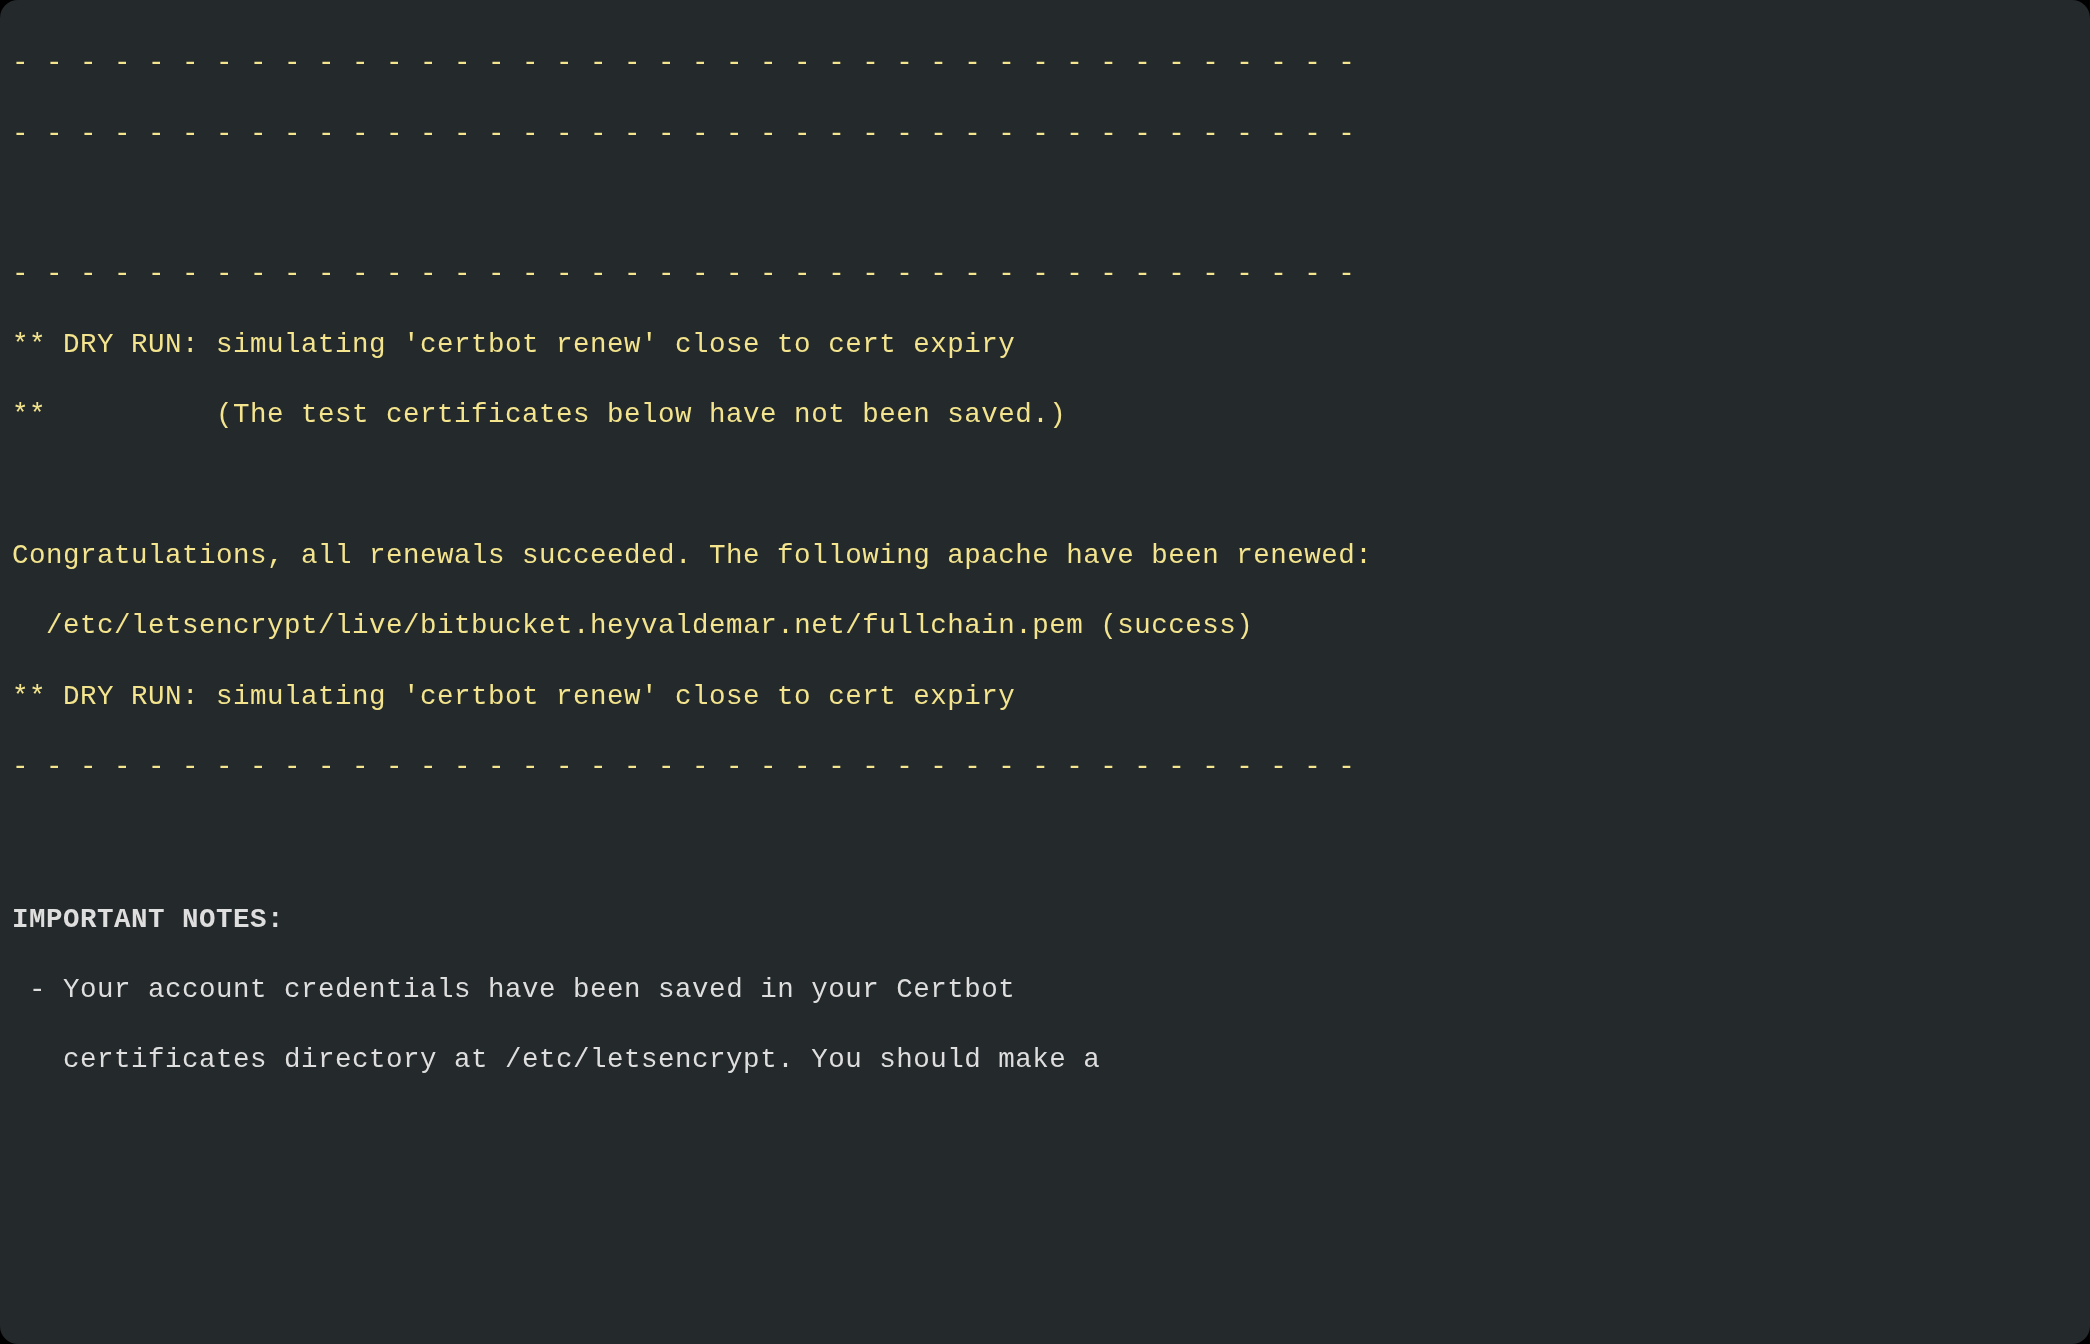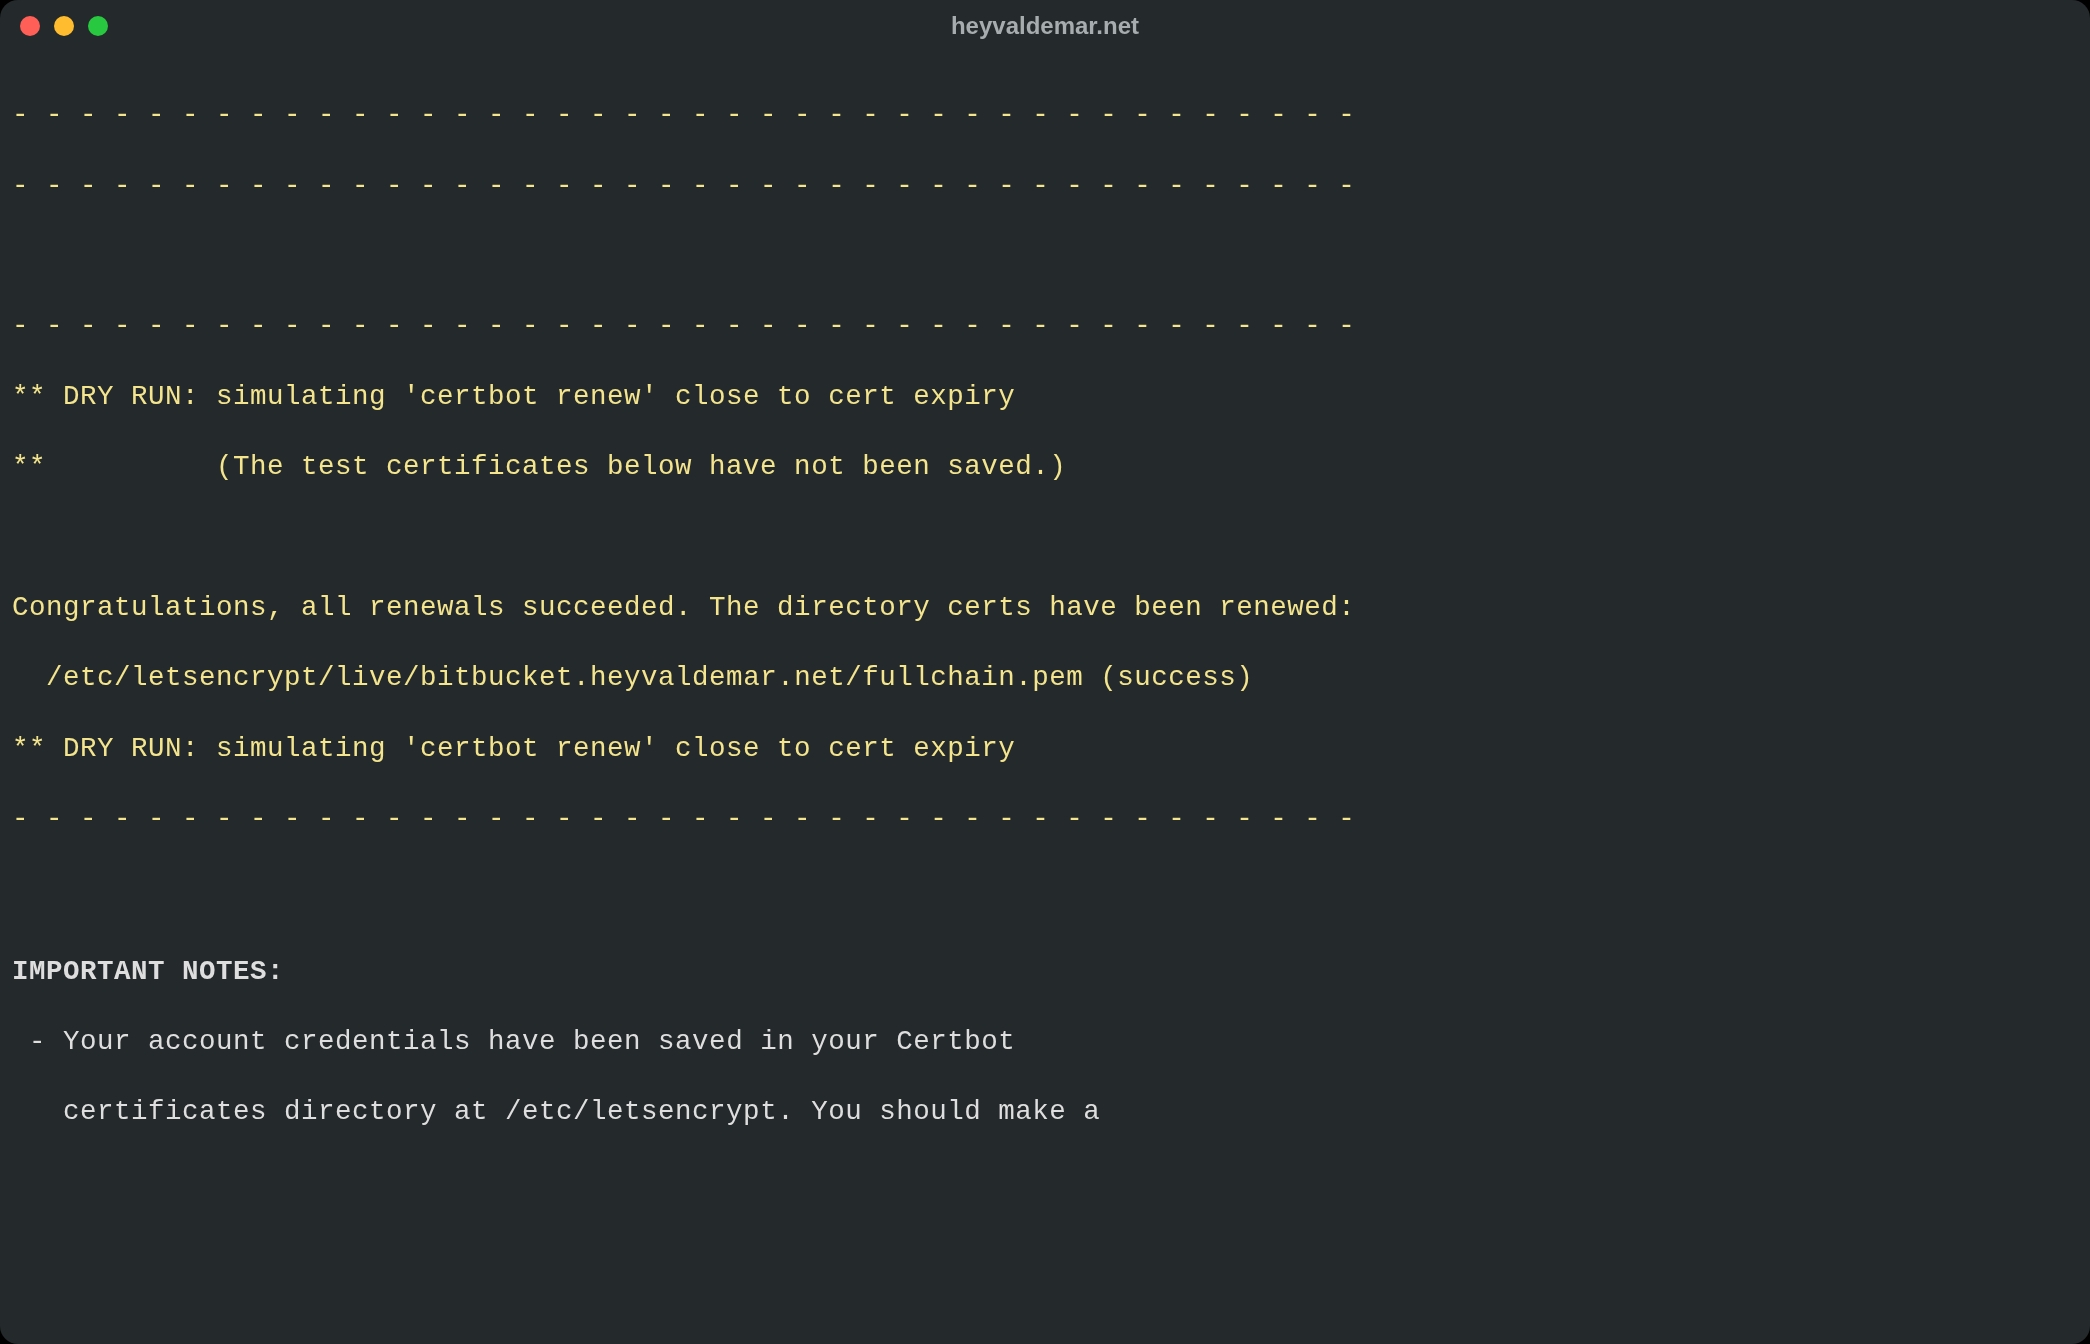--- a/index.html
+++ b/index.html
@@ -63,38 +63,30 @@
   .line {
     min-height: 1.28em;
   }
   .yellow { color: #f3e48d; }
   .bold { font-weight: 700; margin-top: 12px; }
 </style>
 </head>
 <body>
 
 <div class="window">
-  <div class="titlebar">
-    <div class="traffic-lights">
-      <span class="tl red"></span>
-      <span class="tl yellow"></span>
-      <span class="tl green"></span>
-    </div>
-    <div class="title">heyvaldemar.net</div>
-  </div>
 
   <div class="terminal">
 <div class="line yellow">- - - - - - - - - - - - - - - - - - - - - - - - - - - - - - - - - - - - - - - -</div>
 <div class="line yellow">- - - - - - - - - - - - - - - - - - - - - - - - - - - - - - - - - - - - - - - -</div>
 <div class="line yellow"></div>
 <div class="line yellow">- - - - - - - - - - - - - - - - - - - - - - - - - - - - - - - - - - - - - - - -</div>
 <div class="line yellow">** DRY RUN: simulating 'certbot renew' close to cert expiry</div>
 <div class="line yellow">**          (The test certificates below have not been saved.)</div>
 <div class="line yellow"></div>
-<div class="line yellow">Congratulations, all renewals succeeded. The directory certs have been renewed:</div>
+<div class="line yellow">Congratulations, all renewals succeeded. The following apache have been renewed:</div>
 <div class="line yellow">  /etc/letsencrypt/live/bitbucket.heyvaldemar.net/fullchain.pem (success)</div>
 <div class="line yellow">** DRY RUN: simulating 'certbot renew' close to cert expiry</div>
 <div class="line yellow">- - - - - - - - - - - - - - - - - - - - - - - - - - - - - - - - - - - - - - - -</div>
 <div class="line"></div>
 <div class="line bold">IMPORTANT NOTES:</div>
 <div class="line"> - Your account credentials have been saved in your Certbot</div>
 <div class="line">   certificates directory at /etc/letsencrypt. You should make a</div>
 
 
 

